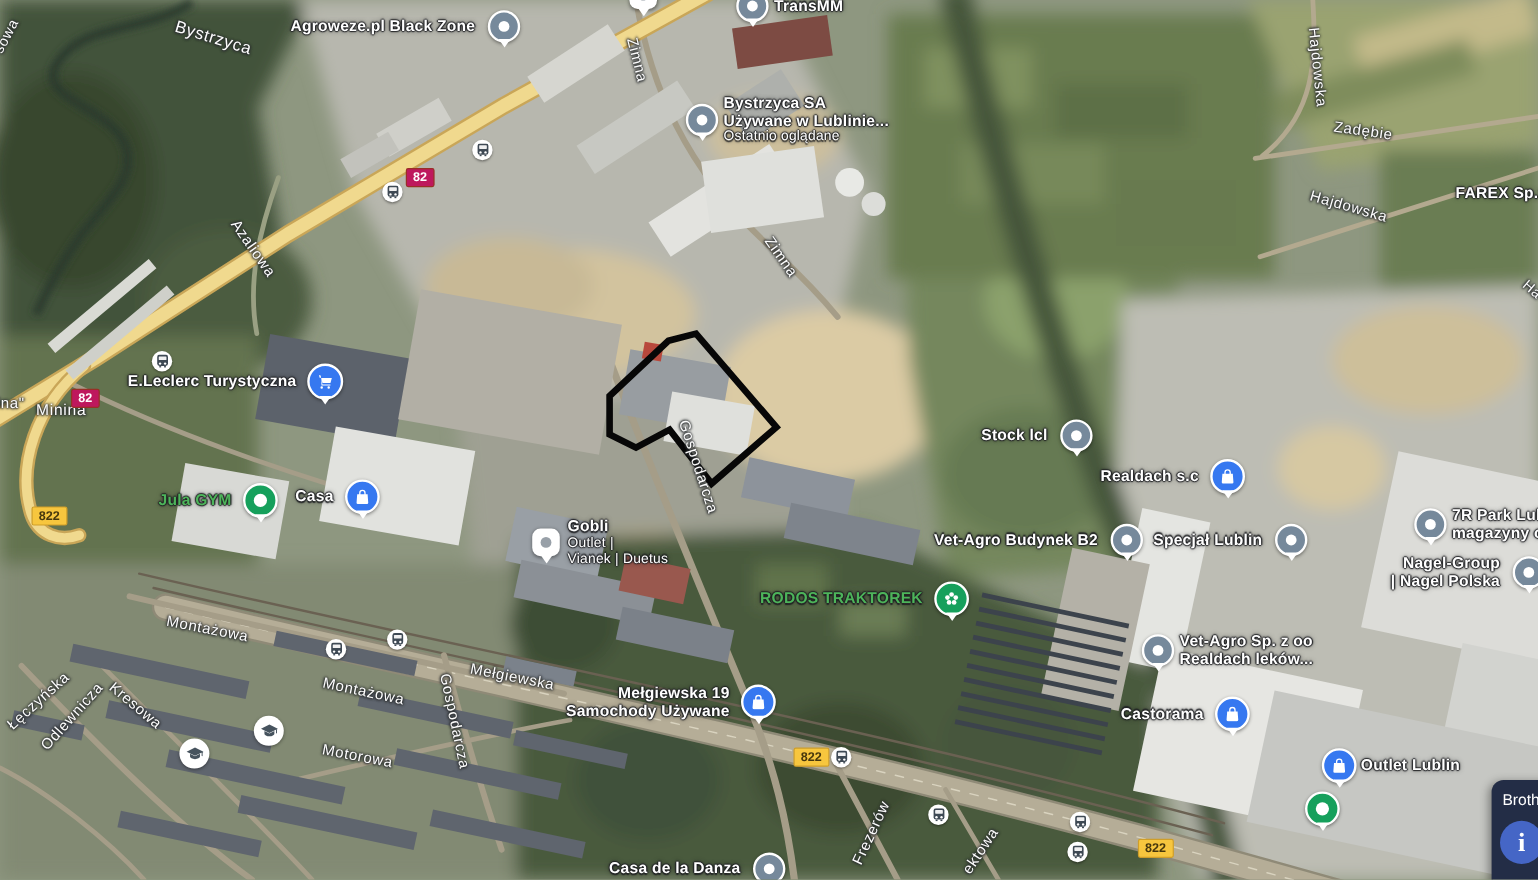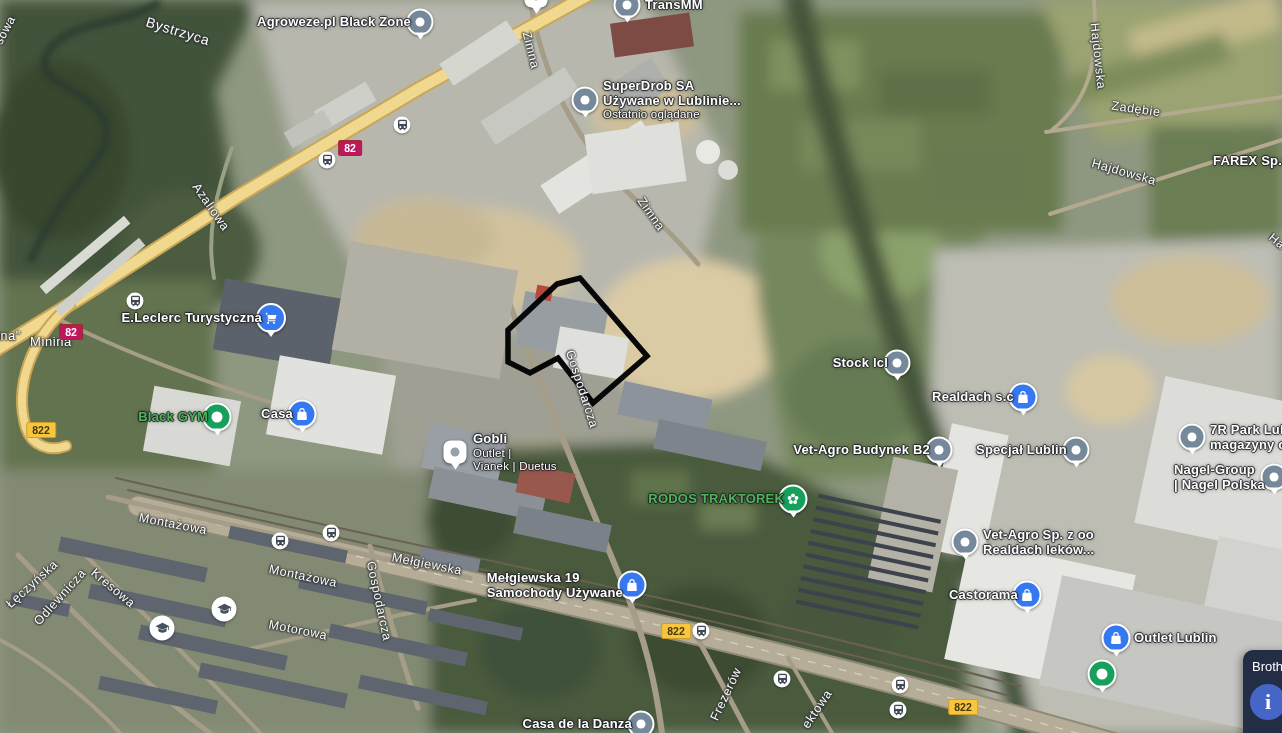--- a/index.html
+++ b/index.html
@@ -16,21 +16,21 @@
   
   .poi{position:absolute;width:0;height:0;}
   .poi-label{
     position:absolute;white-space:nowrap;color:#fff;
     font-size:13px;font-weight:600;line-height:14.5px;letter-spacing:.2px;
     text-shadow:-1px 0 1px rgba(32,33,36,.95),1px 0 1px rgba(32,33,36,.95),
                 0 -1px 1px rgba(32,33,36,.95),0 1px 1px rgba(32,33,36,.95),
                 0 0 4px rgba(32,33,36,.7);
     transform:translateY(-50%);
   }
-  .poi-label.side-left{right:9px;text-align:left;}
+  .poi-label.side-left{right:24px;text-align:right;}
   .poi-label.side-right{left:18px;text-align:left;}
   .poi-label.no-pin{left:0;}
   .poi-label .sub{font-size:11.5px;font-weight:400;line-height:13px;}
   .poi-label.green{color:#4db45a;}
 
   .street-label{
     position:absolute;white-space:nowrap;color:#fdfdfd;
     font-weight:400;letter-spacing:.6px;
     text-shadow:0 0 2px rgba(45,48,50,.95),0 1px 2px rgba(45,48,50,.9),
                 1px 0 2px rgba(45,48,50,.85),-1px 0 2px rgba(45,48,50,.85);
@@ -265,21 +265,21 @@
         </div>
       </div>
       <div class="poi" style="left: 585px; top: 100px;">
         <div class="pin">
           <div class="pin-round" style="position: relative; height: 27px; width: 27px; background: rgb(118, 137, 155);">
             <div class="dot" style="width:9px;height:9px"></div>
             <div class="pin-tail"></div>
           </div>
         </div>
         <div class="poi-label side-right">
-          <div>SuperDrob SA</div>
+          <div>Bystrzyca SA</div>
           <div>Używane w Lublinie...</div>
           <div class="sub">Ostatnio oglądane</div>
         </div>
       </div>
       <div class="poi" style="left: 271px; top: 318px;">
         <div class="pin">
           <div class="pin-round" style="position: relative; height: 30px; width: 30px; background: rgb(54, 120, 240);">
             <svg width="14" height="14" viewBox="0 0 24 24">
               <path fill="#fff" d="M6.2 7h15.3l-2 7H8.1zM3 3h2.2l1 3.2-1.9.6zM7 18.5a1.8 1.8 0 1 0 0 3.6 1.8 1.8 0 0 0 0-3.6zm10 0a1.8 1.8 0 1 0 0 3.6 1.8 1.8 0 0 0 0-3.6zM6.3 7.6l1.8 8.4h11.4v1.6H6.7z"></path>
             </svg>
@@ -291,21 +291,21 @@
         </div>
       </div>
       <div class="poi" style="left: 217px; top: 417px;">
         <div class="pin">
           <div class="pin-round" style="position: relative; height: 29px; width: 29px; background: rgb(22, 160, 92);">
             <div class="dot" style="width:11px;height:11px"></div>
             <div class="pin-tail"></div>
           </div>
         </div>
         <div class="poi-label side-left green">
-          <div>Black GYM</div>
+          <div>Jula GYM</div>
         </div>
       </div>
       <div class="poi" style="left: 302px; top: 414px;">
         <div class="pin">
           <div class="pin-round" style="position: relative; height: 29px; width: 29px; background: rgb(54, 120, 240);">
             <svg width="13" height="13" viewBox="0 0 24 24">
               <path fill="#fff" d="M7 8V6a5 5 0 0 1 10 0v2h3l1 13a2 2 0 0 1-2 2H5a2 2 0 0 1-2-2L4 8h3zm2 0h6V6a3 3 0 0 0-6 0v2z"></path>
             </svg>
             <div class="pin-tail"></div>
           </div>

